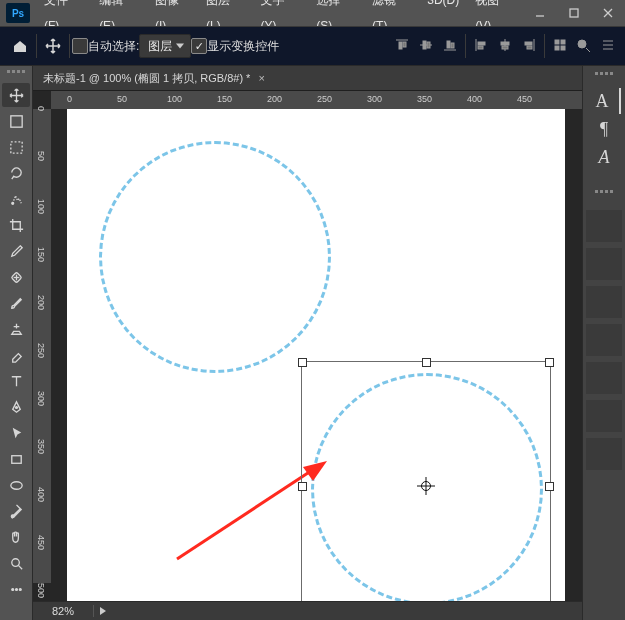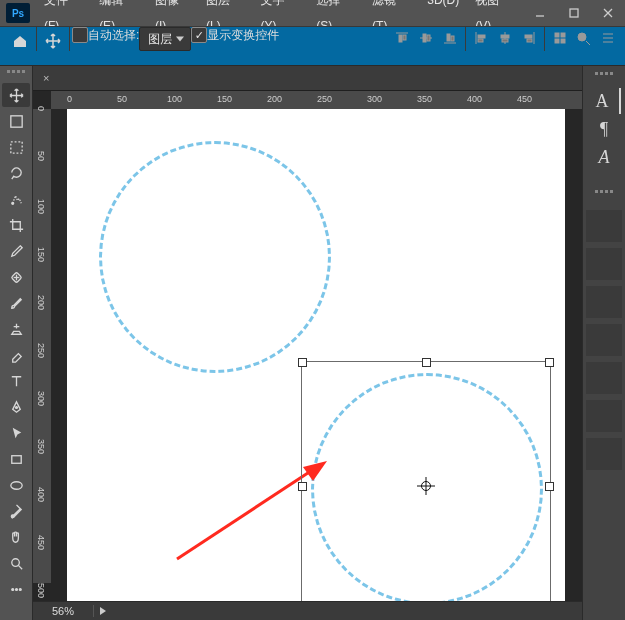--- a/index.html
+++ b/index.html
@@ -4,21 +4,21 @@
 <style>
 html,body{margin:0;padding:0;width:625px;height:620px;overflow:hidden;font-family:"Microsoft YaHei","Segoe UI",Arial,sans-serif;font-size:12px;color:#ddd;background:#535353}
 .app{display:flex;flex-direction:column;width:625px;height:620px;background:#535353}
 .titlebar{height:26px;background:#535353;display:flex;align-items:center}
 .ps-logo{width:24px;height:20px;background:#001e36;color:#31a8ff;font-weight:bold;font-size:10px;display:flex;align-items:center;justify-content:center;margin:0 6px;border-radius:2px}
 .menubar{display:flex;gap:0;flex:1}
 .menubar span{padding:0 8px;line-height:26px;cursor:default;color:#e6e6e6}
 .winbtns{display:flex;margin-left:auto}
 .winbtns div{width:34px;height:26px;display:flex;align-items:center;justify-content:center;color:#ccc}
 .winbtns svg{width:12px;height:12px;stroke:#ccc;stroke-width:1.3;fill:none}
-.optbar{height:38px;background:#0369a1;border-top:1px solid #383838;border-bottom:1px solid #2a2a2a;display:flex;padding:0 6px;}
+.optbar{height:38px;background:#0f172a;border-top:1px solid #383838;border-bottom:1px solid #2a2a2a;display:flex;align-items:center;padding:0 6px;}
 .sq{width:28px;height:28px;display:flex;align-items:center;justify-content:center;border-radius:2px}
 .sq svg{width:18px;height:18px;stroke:#d6d6d6;stroke-width:1.5;fill:none}
 .vsep{width:1px;height:24px;background:#3a3a3a;margin:0 2px}
 .chk{width:14px;height:14px;border:1px solid #8a8a8a;background:#3a3a3a;display:inline-flex;align-items:center;justify-content:center;border-radius:2px}
 .chk.on::after{content:"✓";font-size:11px;color:#e6e6e6;line-height:1}
 .lbl{color:#ddd}
 .dd{height:22px;background:#3a3a3a;border:1px solid #2a2a2a;display:flex;align-items:center;padding:0 18px 0 8px;position:relative;border-radius:2px;color:#e6e6e6}
 .dd::after{content:"";position:absolute;right:6px;top:50%;width:0;height:0;border-left:4px solid transparent;border-right:4px solid transparent;border-top:5px solid #ccc;transform:translateY(-50%)}
 .aligns{display:flex;gap:2px;margin-left:auto}
 .ab{width:22px;height:22px;display:flex;align-items:center;justify-content:center}
@@ -299,20 +299,21 @@
             <circle cx="5" cy="9" r="1" fill="#d6d6d6"></circle>
             <circle cx="9" cy="9" r="1" fill="#d6d6d6"></circle>
             <circle cx="13" cy="9" r="1" fill="#d6d6d6"></circle>
           </svg>
         </div>
     </div>
 
     <div class="center">
       <div class="doctab">
         <div class="tab">
+          <span>未标题-1 @ 100% (椭圆 1 拷贝, RGB/8#) *</span>
           <span class="tabx">×</span>
         </div>
       </div>
       <div class="canvaswrap">
         <div class="ruler-h">
           <span class="rtick" style="left:16px;top:3px">0</span>
           <span class="rtick" style="left:66px;top:3px">50</span>
           <span class="rtick" style="left:116px;top:3px">100</span>
           <span class="rtick" style="left:166px;top:3px">150</span>
           <span class="rtick" style="left:216px;top:3px">200</span>
@@ -351,21 +352,21 @@
               <div class="hdl" style="right:-4px;top:120px"></div>
 
               <div class="cross" style="left:124px;top:124px">
                   <span class="ring"></span>
                 </div>
             </div>
           </div>
         </div>
       </div>
       <div class="status">
-        <div class="z">56%</div>
+        <div class="z">82%</div>
         <div class="play"></div>
       </div>
     </div>
 
     <div class="rpanel">
       <div class="prow">
           <i></i>
           <i></i>
           <i></i>
           <i></i>

